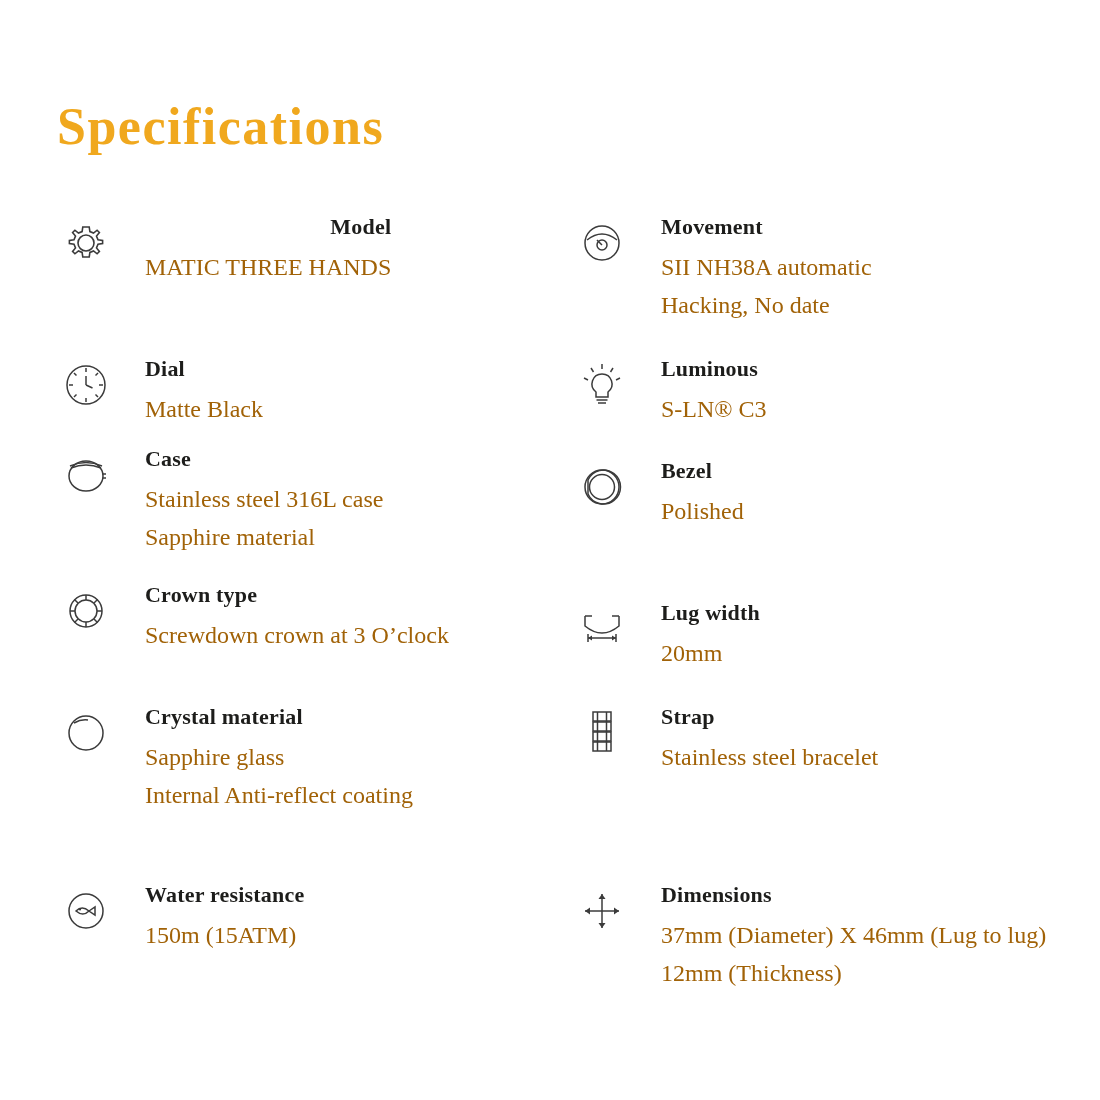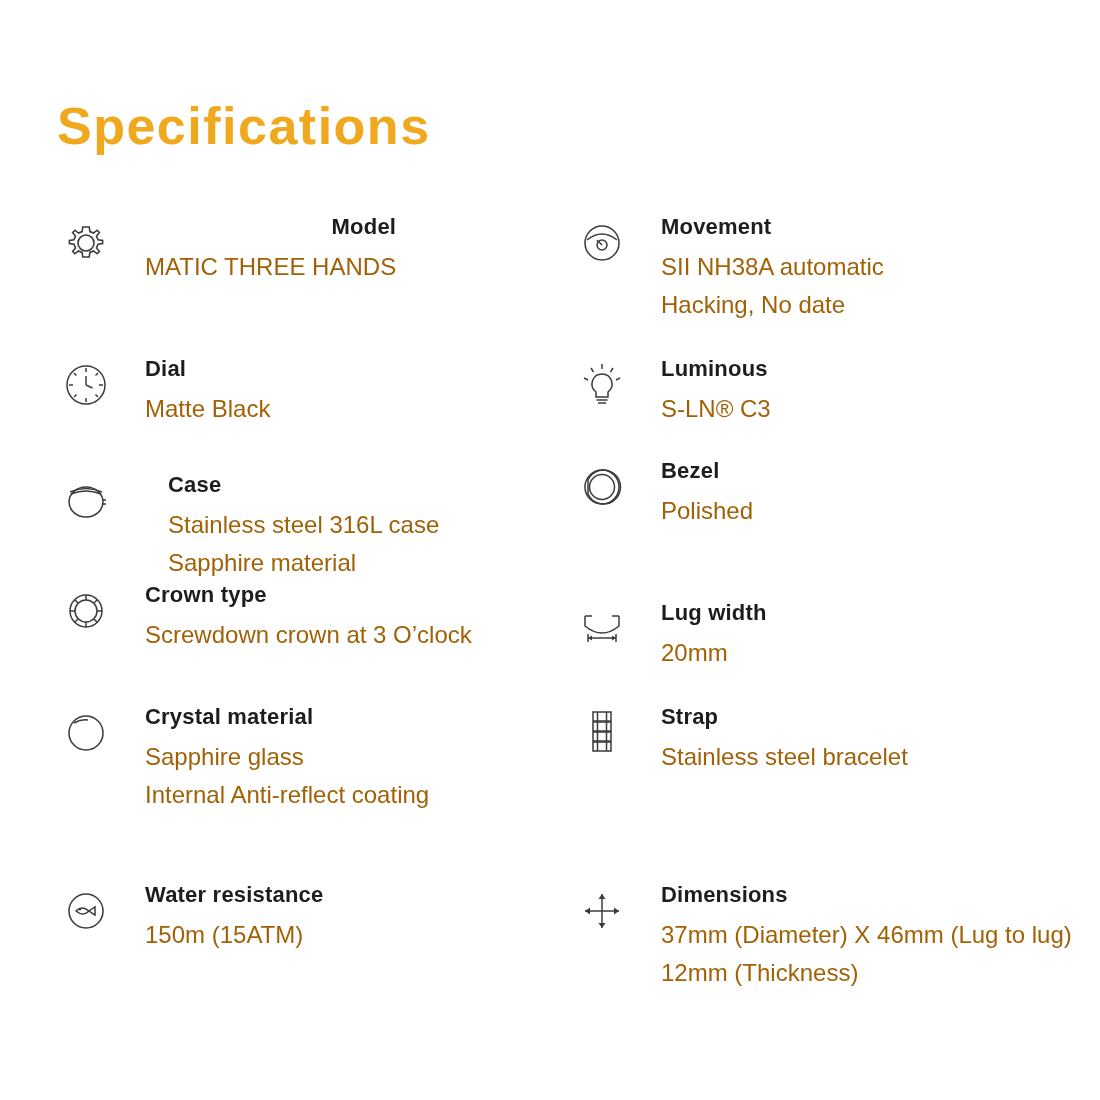--- a/index.html
+++ b/index.html
@@ -8,20 +8,21 @@
     width: 1100px; height: 1100px;
     background: #ffffff;
     font-family: "Liberation Sans", sans-serif;
     -webkit-font-smoothing: antialiased;
   }
   .page {
     position: relative;
     width: 1100px; height: 1100px;
     background: #ffffff;
     overflow: hidden;
+    font-family: Liberation Serif, serif;
   }
   .title {
     position: absolute;
     left: 57px; top: 98px;
     font-size: 52px;
     font-weight: bold;
     letter-spacing: 1.5px;
     color: #f0a81e;
     line-height: 1.1;
   }
@@ -118,21 +119,21 @@
           </svg>
         </div>
         <div class="txt">
           <div class="label">Dial</div>
           <div class="value">
             <div>Matte Black</div>
           </div>
         </div>
       </div>
 
-      <div class="spec" style="top:258px;gap:23px;">
+      <div class="spec" style="top:232px;">
         <div class="icon">
           <svg width="54" height="54" viewBox="0 0 54 54" fill="none" stroke="#3b3b3b" stroke-width="1.5">
             <ellipse cx="27" cy="28" rx="17" ry="15"></ellipse>
             <path d="M12 20 q15 -6 30 0"></path>
             <path d="M11 18 q16 -7 32 0"></path>
             <line x1="44" y1="26" x2="47" y2="26"></line>
             <line x1="44" y1="30" x2="47" y2="30"></line>
           </svg>
         </div>
         <div class="txt">

